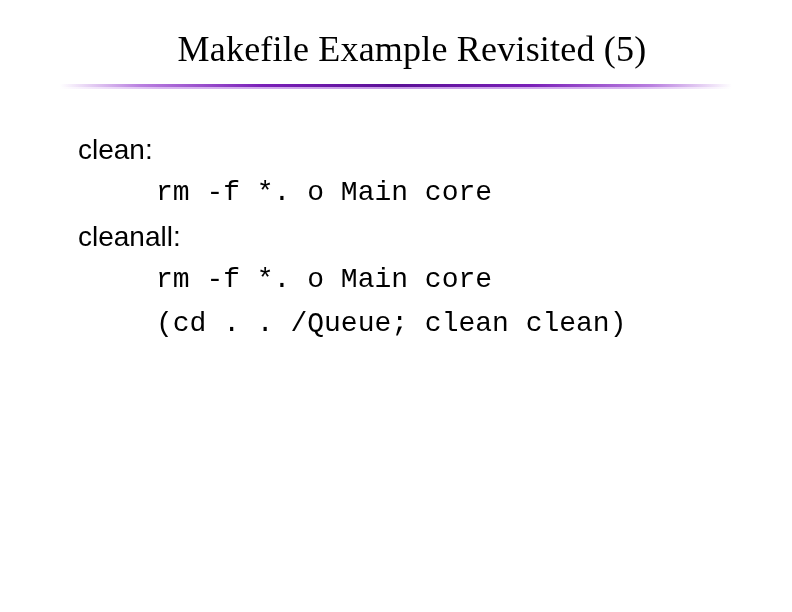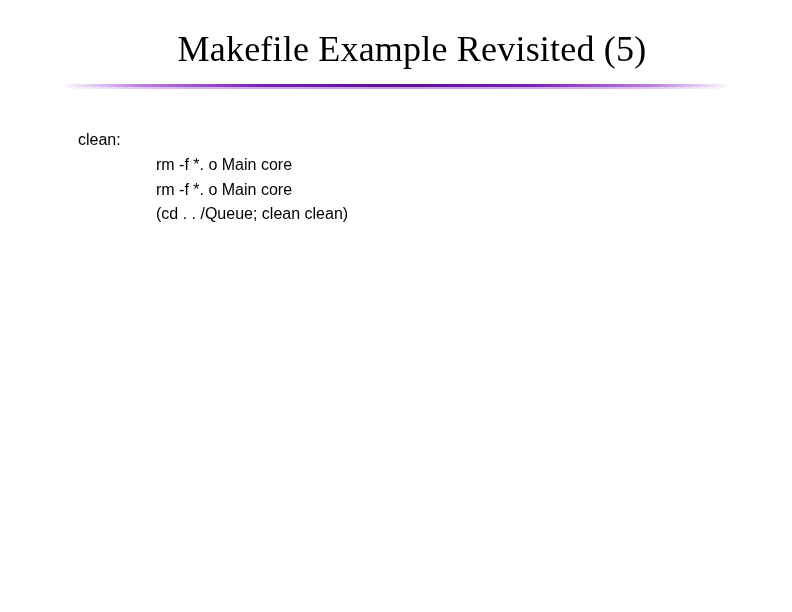--- a/index.html
+++ b/index.html
@@ -60,39 +60,41 @@
       #d9b8f0 15%,
       #c79ae6 50%,
       #d9b8f0 85%,
       rgba(255,255,255,1) 100%);
   }
   .body {
     position: absolute;
     top: 128px;
     left: 78px;
     font-family: Arial, Helvetica, sans-serif;
-    font-size: 16px;
+    font-size: 28px;
     line-height: 1.55;
   }
   .indent {
     padding-left: 78px;
+    font-family: Liberation Mono, monospace;
   }
 </style>
 </head>
 <body>
 
 <div class="slide">
 
   <div class="title">Makefile Example Revisited (5)</div>
 
   <div class="divider">
     <div class="bar-top"></div>
     <div class="bar-bot"></div>
   </div>
 
   <div class="body">
     <div>clean:</div>
     <div class="indent">rm  -f  *. o  Main  core</div>
+    <div>cleanall:</div>
     <div class="indent">rm  -f  *. o  Main  core</div>
     <div class="indent">(cd . . /Queue; clean clean)</div>
   </div>
 
 </div>
 
 </body></html>

